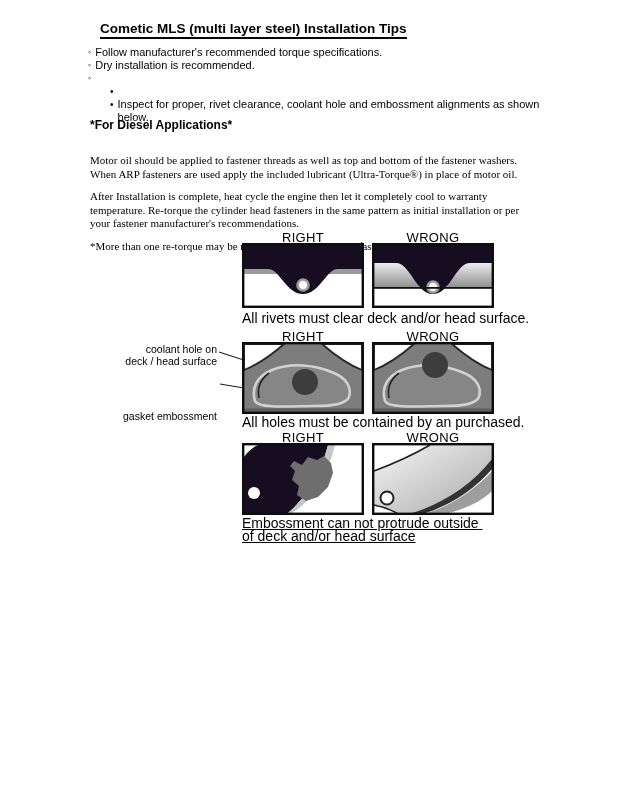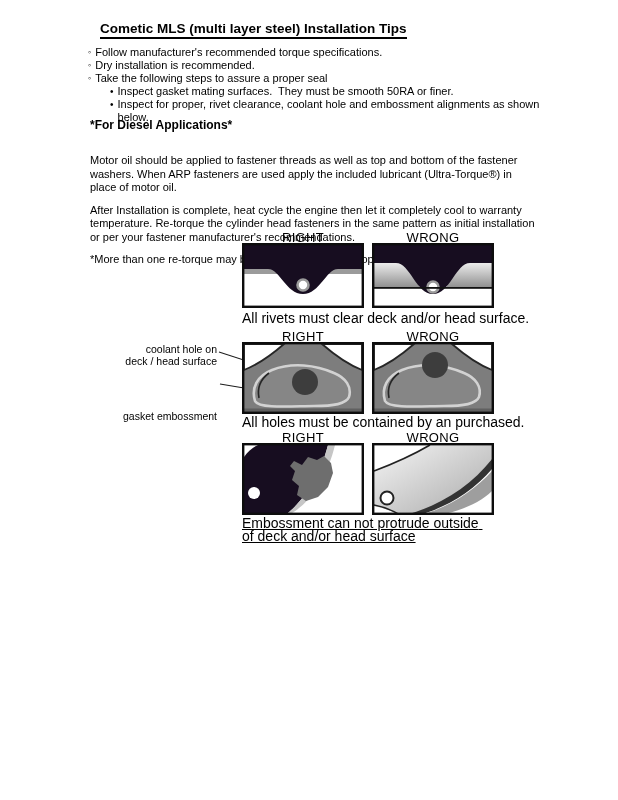--- a/index.html
+++ b/index.html
@@ -8,21 +8,21 @@
   .title{position:absolute;left:100px;top:21px;margin:0;font-size:13.5px;font-weight:bold;
          display:inline-block;border-bottom:2px solid #000;padding-bottom:1px;white-space:nowrap;}
   .bullets{position:absolute;left:88px;top:46px;width:460px;font-size:11px;line-height:13px;}
   .b-row{display:flex;align-items:flex-start;}
   .bm{font-size:9px;line-height:13px;margin-right:4px;}
   .b-row.sub{margin-left:22px;}
   .bm2{font-size:10px;line-height:13px;margin-right:4px;}
   .b-text{white-space:pre-wrap;}
   .diesel{position:absolute;left:90px;top:118px;width:450px;}
   .diesel h2{margin:0 0 22px 0;font-size:12px;font-weight:bold;}
-  .diesel p{margin:0 0 9px 0;font-size:11px;line-height:13.5px;white-space:pre-wrap;}
+  .diesel p{margin:0 0 9px 0;font-size:11px;line-height:13.5px;white-space:pre-wrap;font-family:Liberation Serif, serif;}
   .figures{position:absolute;left:6px;top:230px;width:618px;height:318px;}
   .figlabel{position:absolute;width:122px;text-align:center;font-size:13px;letter-spacing:.3px;
             white-space:nowrap;}
   .panel{position:absolute;width:122px;}
   .caption{position:absolute;font-size:14px;line-height:12.5px;white-space:pre-wrap;}
   .ann{position:absolute;left:95px;width:116px;text-align:right;font-size:10.5px;line-height:11px;
        white-space:nowrap;}
   .annlines{position:absolute;left:0;top:0;pointer-events:none;}
   .fine{position:absolute;left:105px;top:571px;width:428px;font-size:6.5px;line-height:8.2px;}
   .fine h3{margin:0 0 7px 0;font-size:6.7px;font-weight:bold;}
@@ -41,25 +41,23 @@
     <div class="b-row">
       <span class="bm">◦</span>
       <span class="b-text">Follow manufacturer's recommended torque specifications.</span>
     </div>
     <div class="b-row">
       <span class="bm">◦</span>
       <span class="b-text">Dry installation is recommended.</span>
     </div>
     <div class="b-row">
       <span class="bm">◦</span>
-      <span class="b-text">Take the following steps to assure a proper seal</span>
     </div>
     <div class="b-row sub">
       <span class="bm2">•</span>
-      <span class="b-text">Inspect gasket mating surfaces.  They must be smooth 50RA or finer.</span>
     </div>
     <div class="b-row sub">
       <span class="bm2">•</span>
       <span class="b-text">Inspect for proper, rivet clearance, coolant hole and embossment alignments as shown below.</span>
     </div>
   </div>
 
   <div class="diesel">
     <h2>*For Diesel Applications*</h2>
     <p>Motor oil should be applied to fastener threads as well as top and bottom of the fastener washers. When ARP fasteners are used apply the included lubricant (Ultra-Torque®) in place of motor oil.</p>

